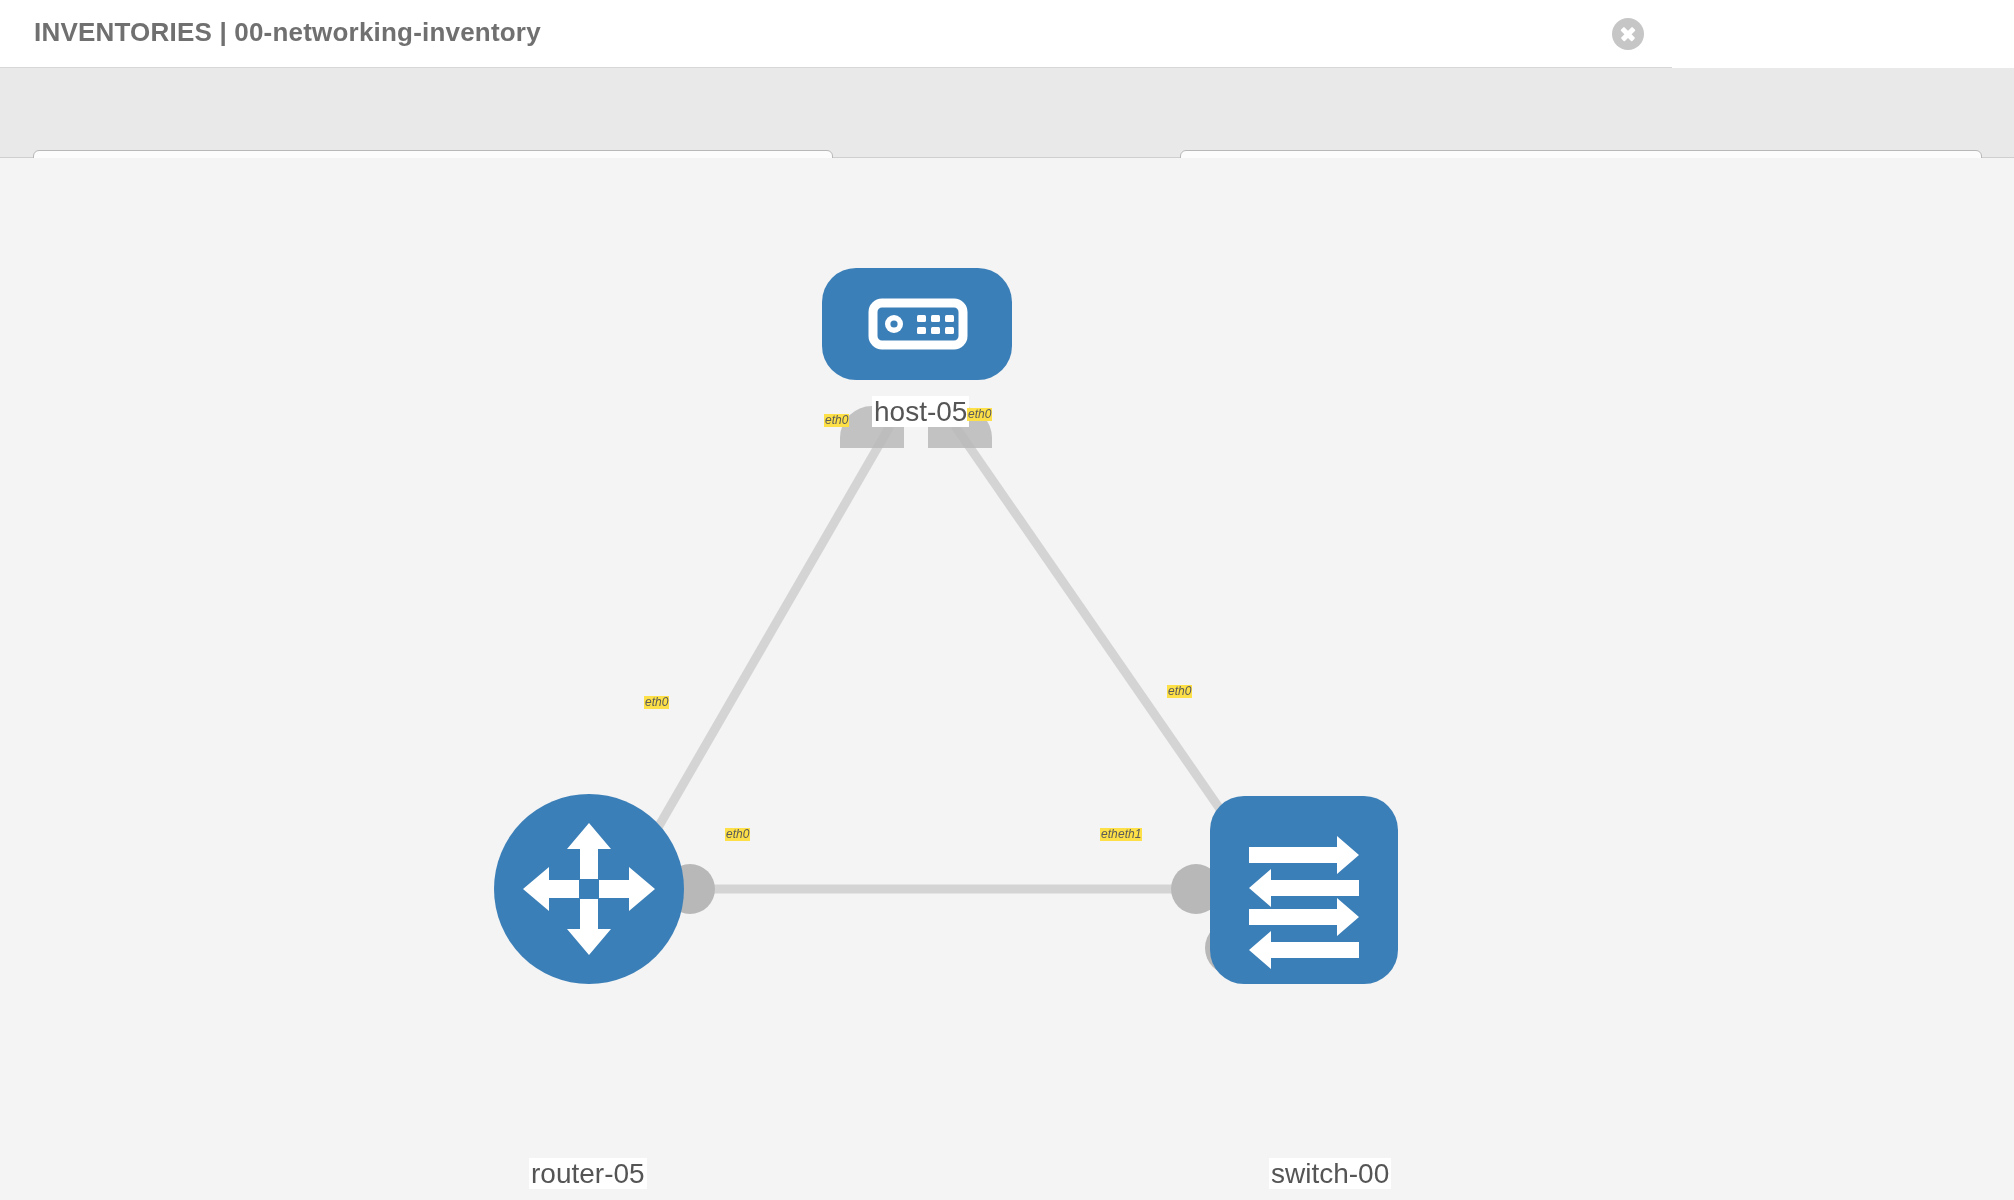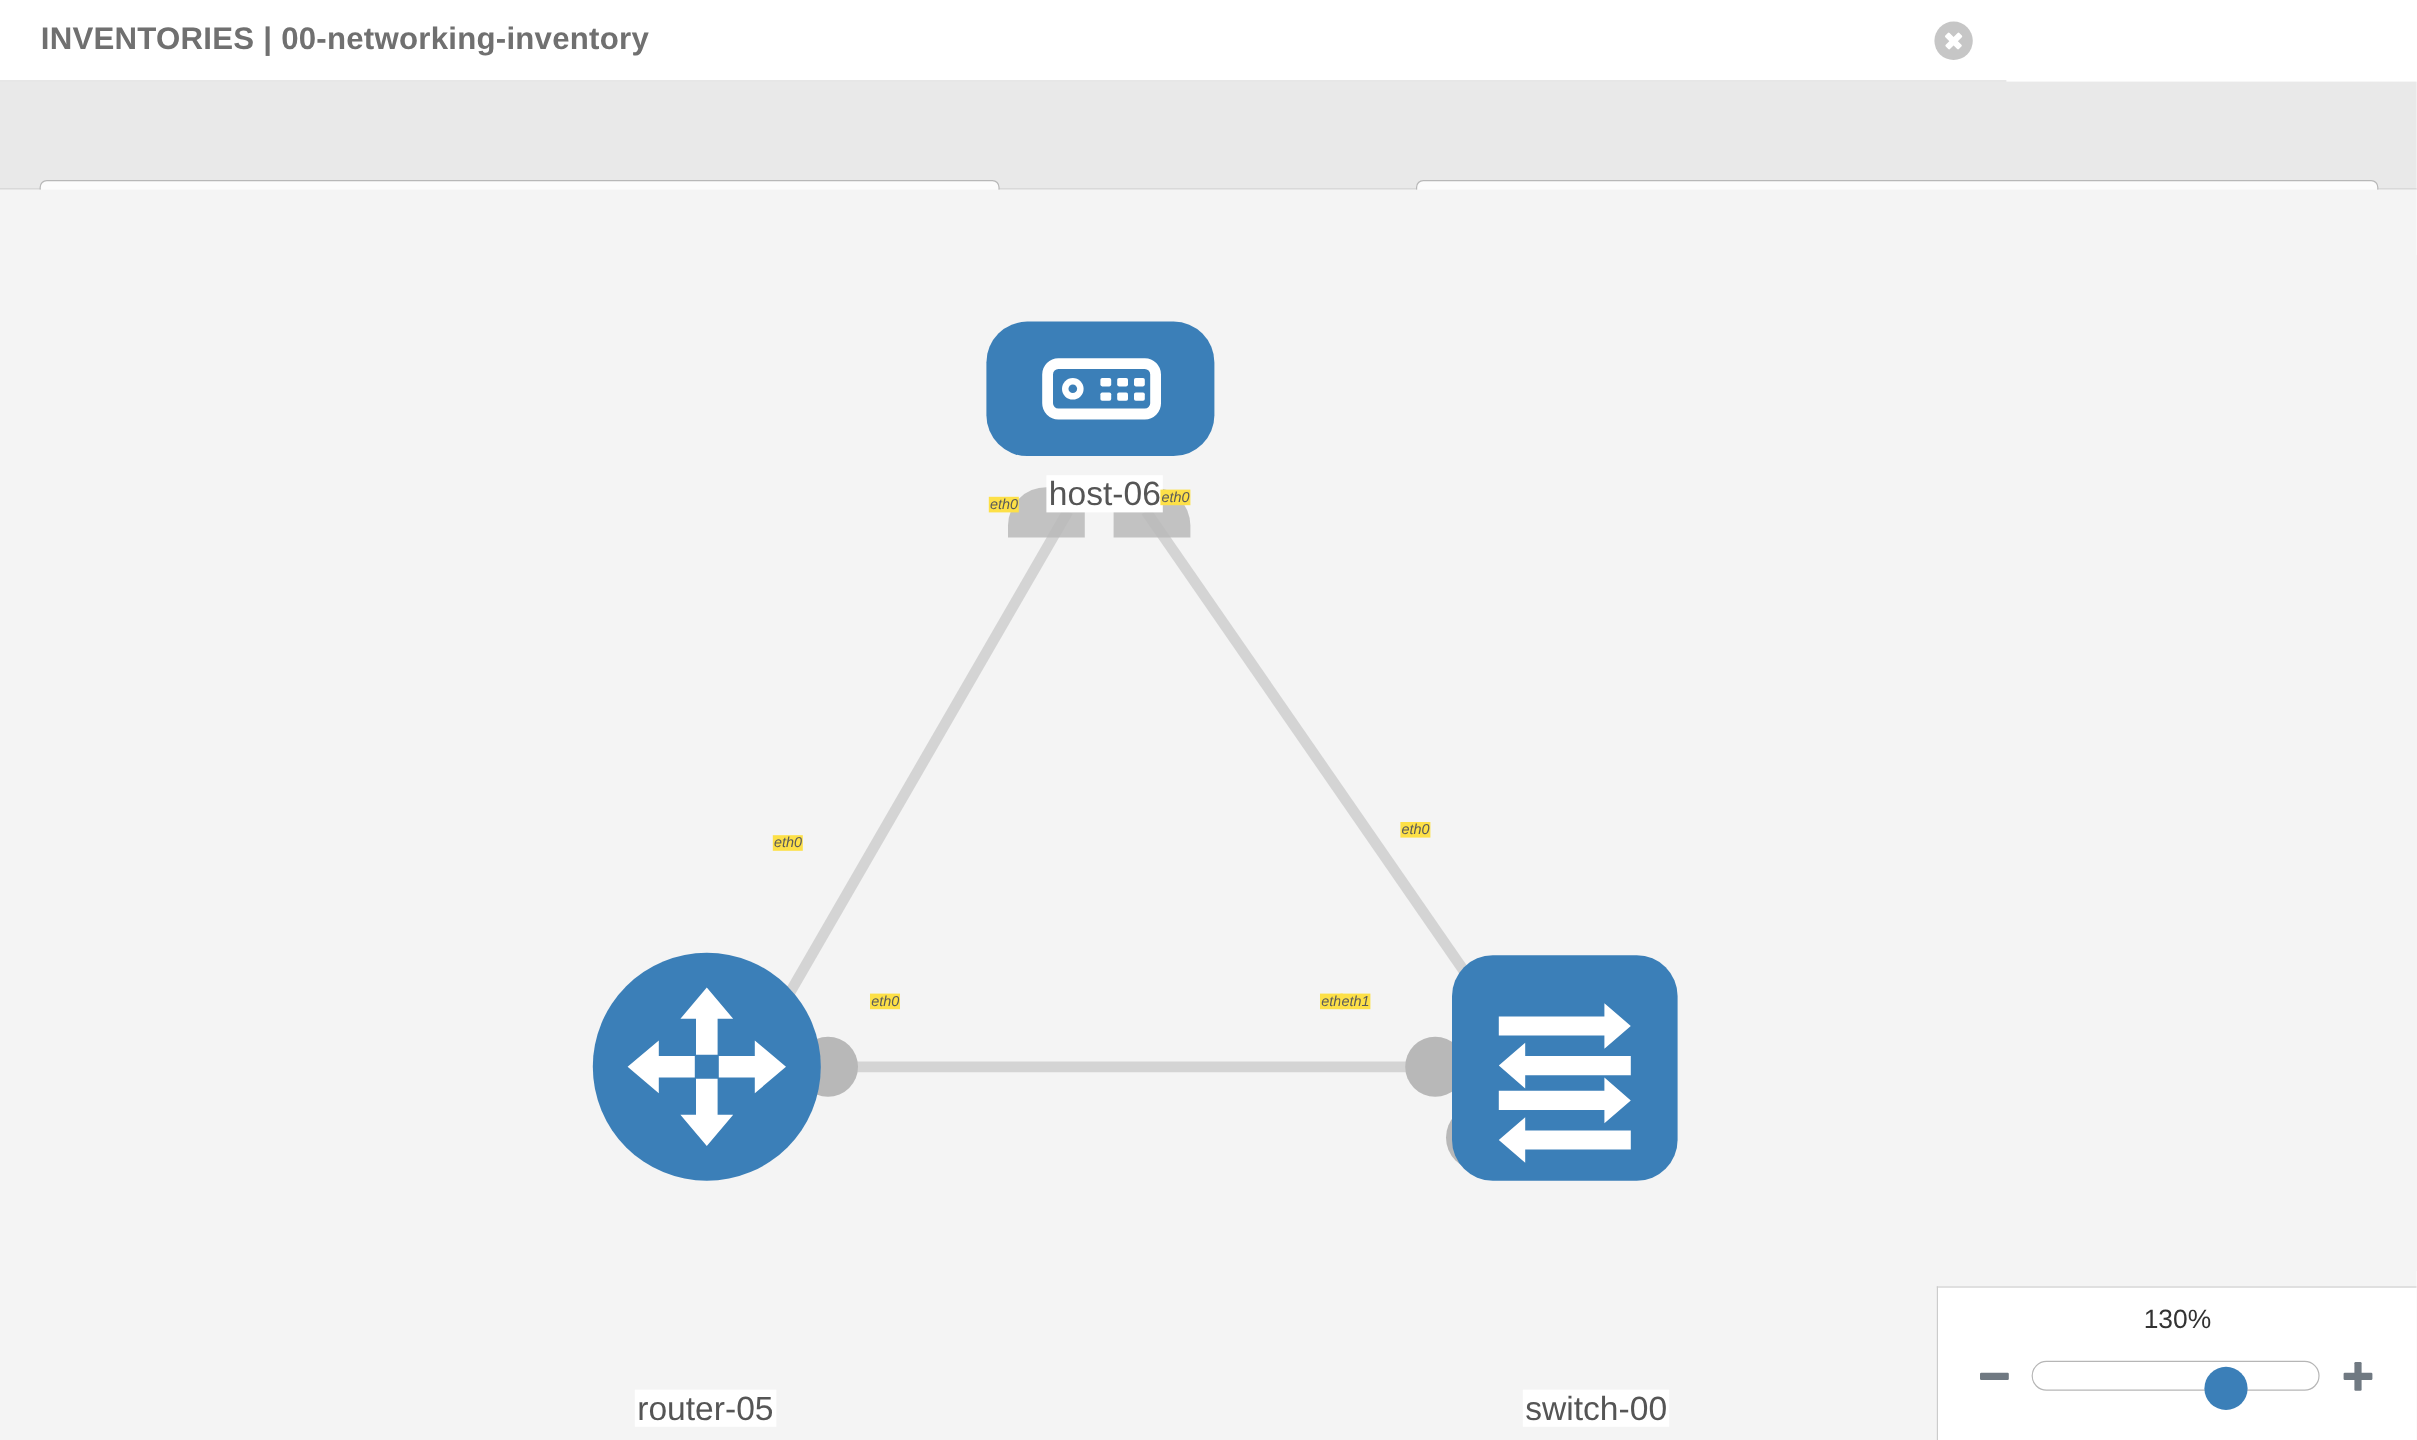--- a/index.html
+++ b/index.html
@@ -317,45 +317,35 @@
 
           <path d="M1359 722 l-88 0 0 -11 -22 19 22 19 0 -11 88 0 z"></path>
 
           <path d="M1249 751 l88 0 0 -11 22 19 -22 19 0 -11 -88 0 z"></path>
 
           <path d="M1359 784 l-88 0 0 -11 -22 19 22 19 0 -11 88 0 z"></path>
         </g>
       </g>
     </svg>
 
-    <div class="node-label" style="left:872px; top:238px;">host-06</div>
+    <div class="node-label" style="left:872px; top:238px;">host-05</div>
 
     <div class="node-label" style="left:529px; top:1000px;">router-05</div>
 
     <div class="node-label" style="left:1245px; top:1000px;margin-left:24px;">switch-00</div>
 
     <div class="iface-label" style="left:824px; top:256px;">eth0</div>
 
     <div class="iface-label" style="left:967px; top:250px;">eth0</div>
 
     <div class="iface-label" style="left:644px; top:538px;">eth0</div>
 
     <div class="iface-label" style="left:1167px; top:527px;">eth0</div>
 
     <div class="iface-label" style="left:725px; top:670px;">eth0</div>
 
     <div class="iface-label" style="left:1100px; top:670px;">eth</div>
 
     <div class="iface-label" style="left:1117px; top:670px;">eth1</div>
 
-    <div class="zoom-panel">
-      <div class="zoom-value">130%</div>
-      <div class="zoom-row">
-        <div class="zoom-minus"></div>
-        <div class="zoom-track">
-          <div class="zoom-handle"></div>
-        </div>
-        <div class="zoom-plus"></div>
-      </div>
-    </div>
 
   </div>
 </div>
 
 </body></html>

